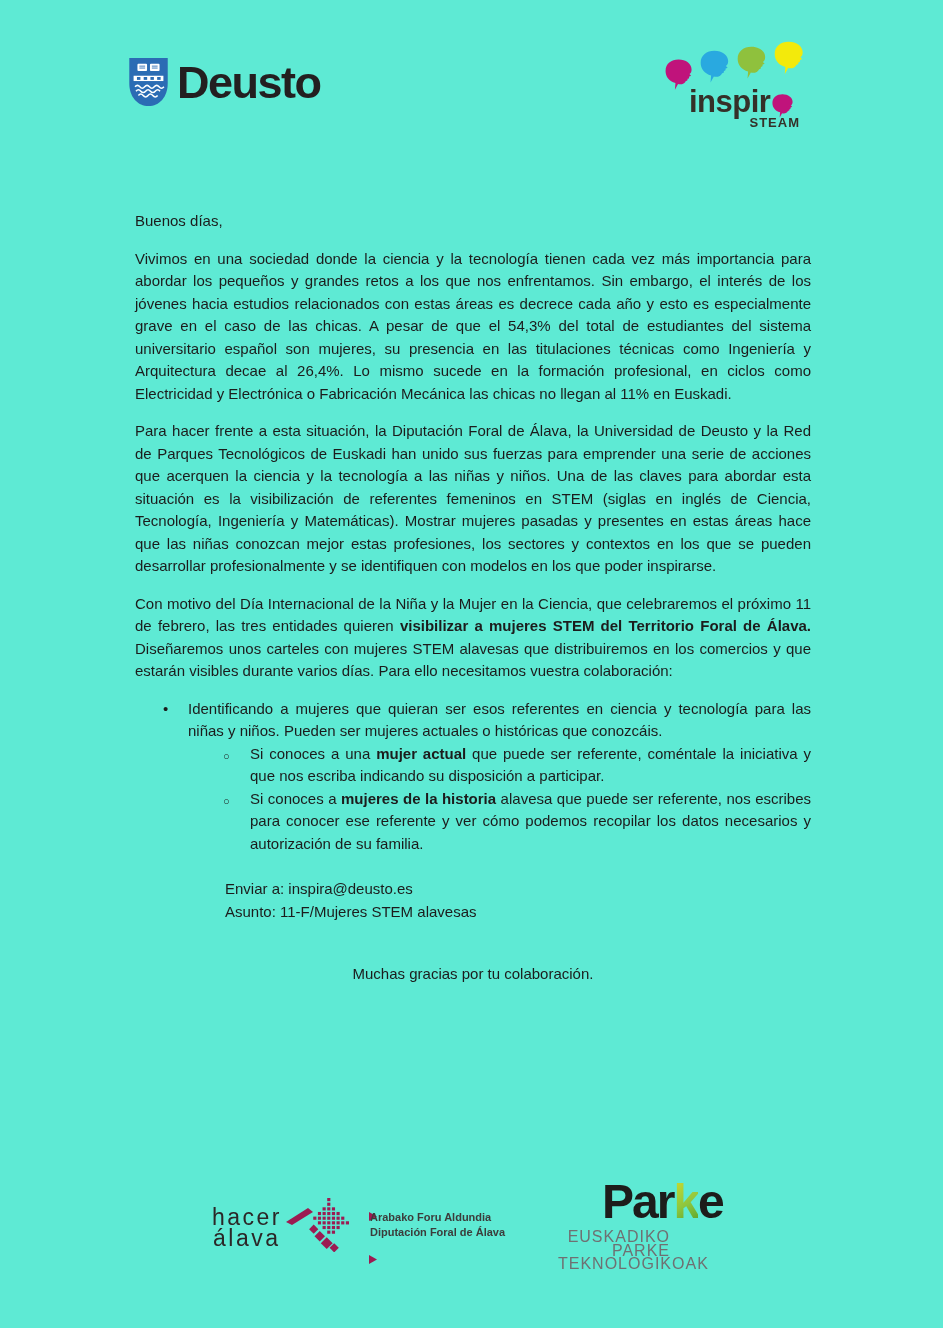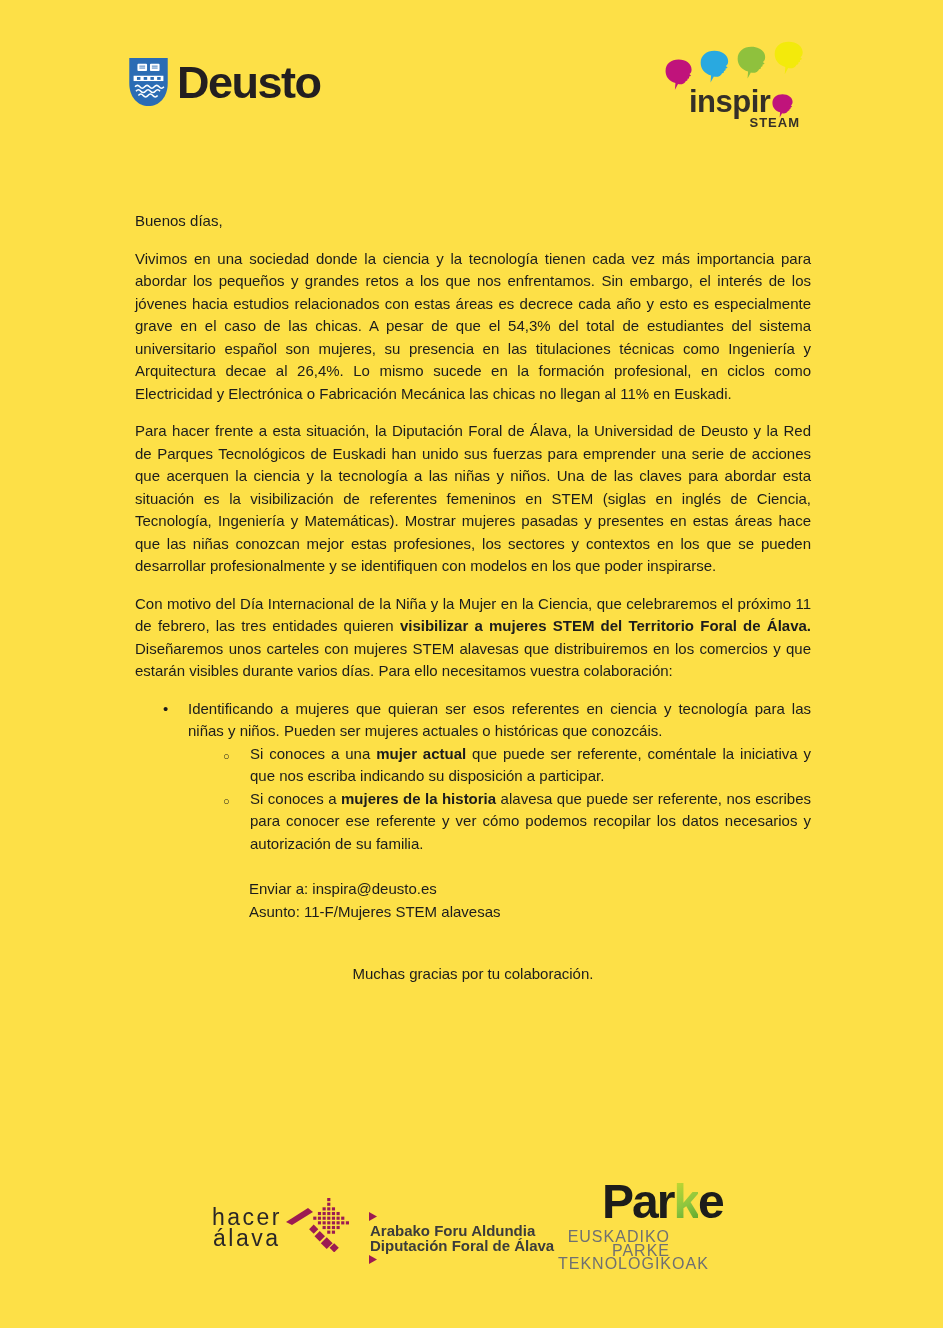--- a/index.html
+++ b/index.html
@@ -1,16 +1,16 @@
 <!DOCTYPE html>
 <html><head>
 <meta charset="utf-8">
 <style>
   html,body{margin:0;padding:0;background:#ffffff;}
-  .page{position:relative;width:943px;height:1328px;background:#fde047;overflow:hidden;
+  .page{position:relative;width:943px;height:1328px;background:#5eead4;overflow:hidden;
         font-family:"Liberation Sans",sans-serif;color:#1d1d1b;}
 
   
   .deusto-logo{position:absolute;left:127px;top:57px;display:flex;align-items:center;}
   .deusto-shield{width:43px;height:50px;margin-right:7px;}
   .deusto-word{font-size:45px;font-weight:700;letter-spacing:-1.5px;color:#231f20;line-height:1;}
 
   .inspira-logo{position:absolute;left:662px;top:40px;width:152px;height:90px;}
   .inspira-heads{position:absolute;left:0;top:0;width:148px;height:52px;}
   .inspira-wordline{position:absolute;left:27px;top:46px;display:flex;align-items:flex-end;}
@@ -21,36 +21,36 @@
 
   
   .letter{position:absolute;left:135px;top:210px;width:676px;
           font-size:15px;line-height:22.5px;color:#1c1c1c;}
   .letter p{margin:0 0 15px 0;text-align:justify;}
   .letter .no-just{text-align:left;}
   .bullet-row{display:flex;margin:0;}
   .bullet-row .marker-l1{flex:0 0 25px;margin-left:28px;text-align:left;}
   .bullet-row .marker-l2{flex:0 0 27px;margin-left:88px;text-align:left;font-size:11px;padding-top:2px;}
   .bullet-row .btext{flex:1;text-align:justify;}
-  .contact{margin-left:114px;margin-top:23px;text-align:left;}
+  .contact{margin-left:90px;margin-top:23px;text-align:left;}
   .closing{margin-top:40px;text-align:center;}
 
   
   .araba-logo{position:absolute;left:212px;top:1206px;color:#2b2727;}
   .araba-line1{display:flex;align-items:flex-start;}
   .araba-text{font-size:23px;letter-spacing:2.5px;line-height:1.0;}
   .araba-check{width:27px;height:17px;margin-left:4px;margin-top:2px;}
   .araba-line2{font-size:23px;letter-spacing:2.5px;line-height:1.0;margin-left:1px;margin-top:-2px;}
 
   .diputacion-logo{position:absolute;left:305px;top:1196px;}
   .dip-cross{position:absolute;left:0;top:2px;width:50px;height:54px;}
   .dip-arrow-top{position:absolute;left:64px;top:16px;width:8px;height:9px;}
   .dip-arrow-bottom{position:absolute;left:64px;top:59px;width:8px;height:9px;}
-  .dip-text{position:absolute;left:65px;top:28px;width:220px;
-            font-size:15px;font-weight:700;color:#3c3c3b;line-height:14.5px;}
+  .dip-text{position:absolute;left:65px;top:14px;width:220px;
+            font-size:11px;font-weight:700;color:#3c3c3b;line-height:14.5px;}
 
   .parke-logo{position:absolute;left:558px;top:1178px;width:180px;}
   .parke-word{margin-left:44px;font-size:48px;font-weight:700;letter-spacing:-2px;color:#1d1d1b;line-height:1.0;}
   .parke-k{background:linear-gradient(150deg,#c6d92f 10%,#8dc63f 55%,#55a028 95%);
            -webkit-background-clip:text;background-clip:text;color:transparent;
            -webkit-text-fill-color:transparent;}
   .parke-sub{width:112px;margin-top:4px;text-align:right;
              font-size:16px;color:#6f7072;letter-spacing:1px;line-height:13.5px;}
 </style>
 </head>

